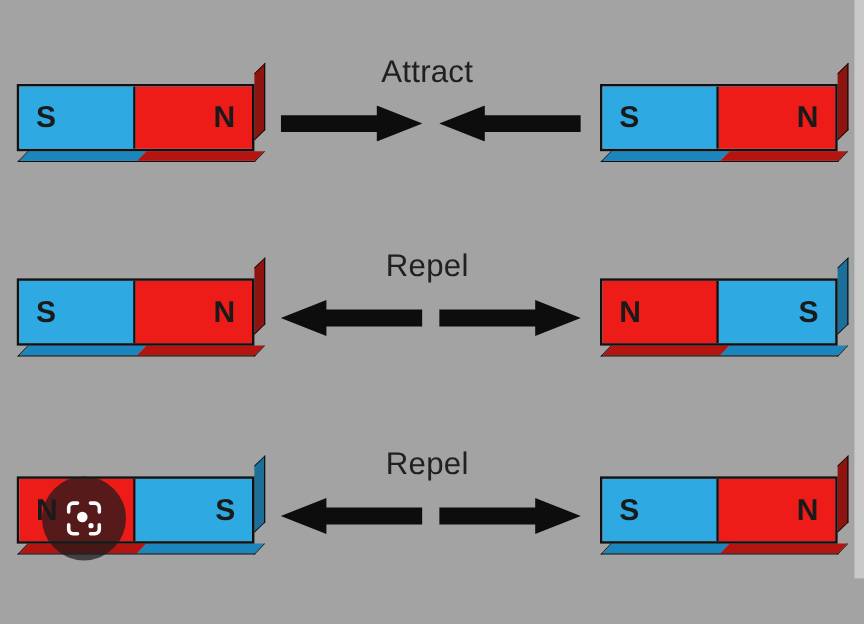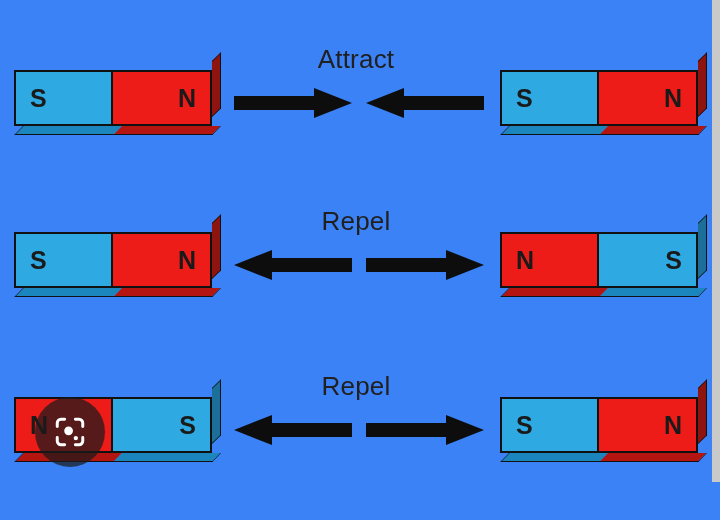--- a/index.html
+++ b/index.html
@@ -9,21 +9,21 @@
     height: 520px;
     overflow: hidden;
     background: #ffffff;
     font-family: "Liberation Sans", sans-serif;
   }
 
   #stage {
     position: relative;
     width: 720px;
     height: 520px;
-    background: #3b82f6;
+    background: #a3a3a3;
   }
 
   
   #right-gutter {
     position: absolute;
     top: 0;
     right: 0;
     width: 8px;
     height: 482px;
     background: #c9c9c9;

